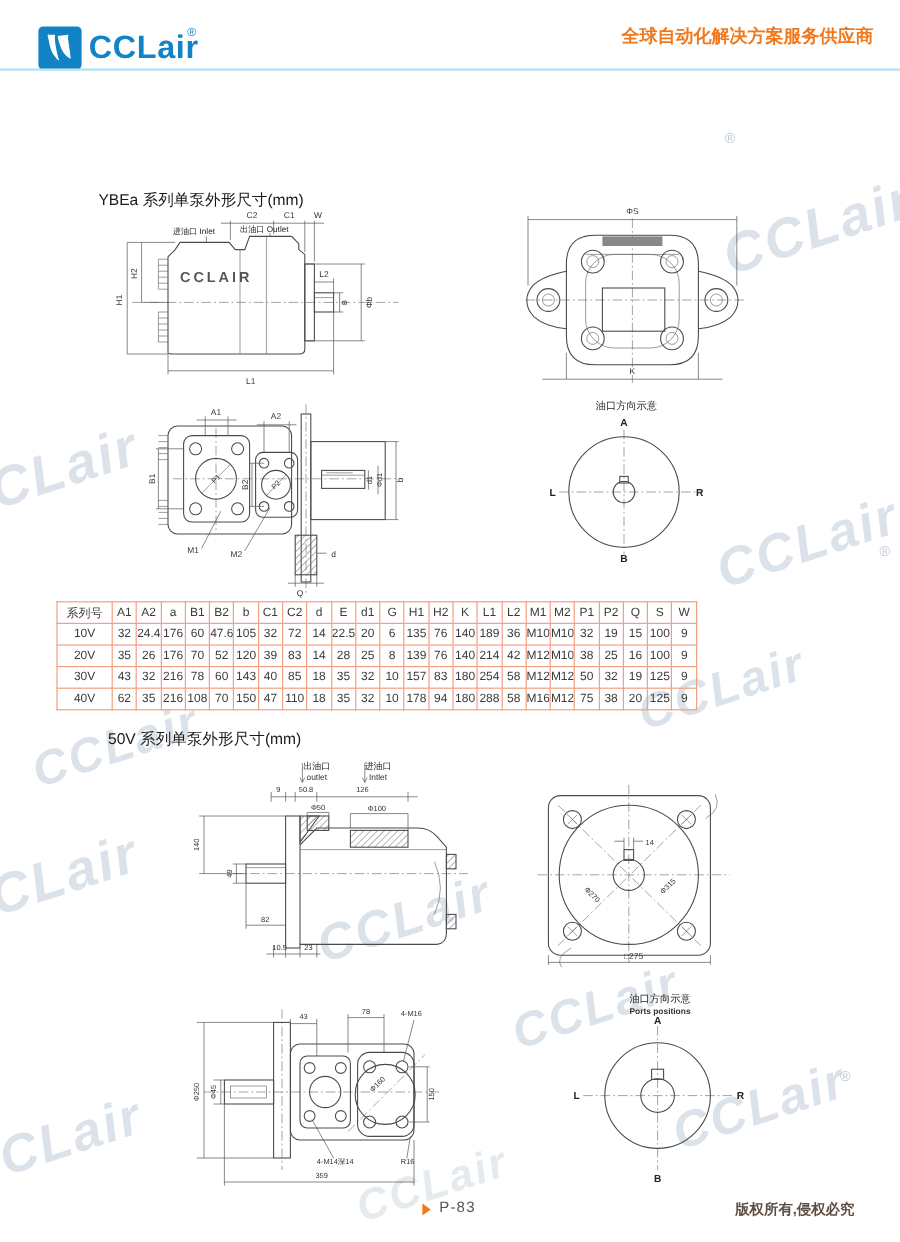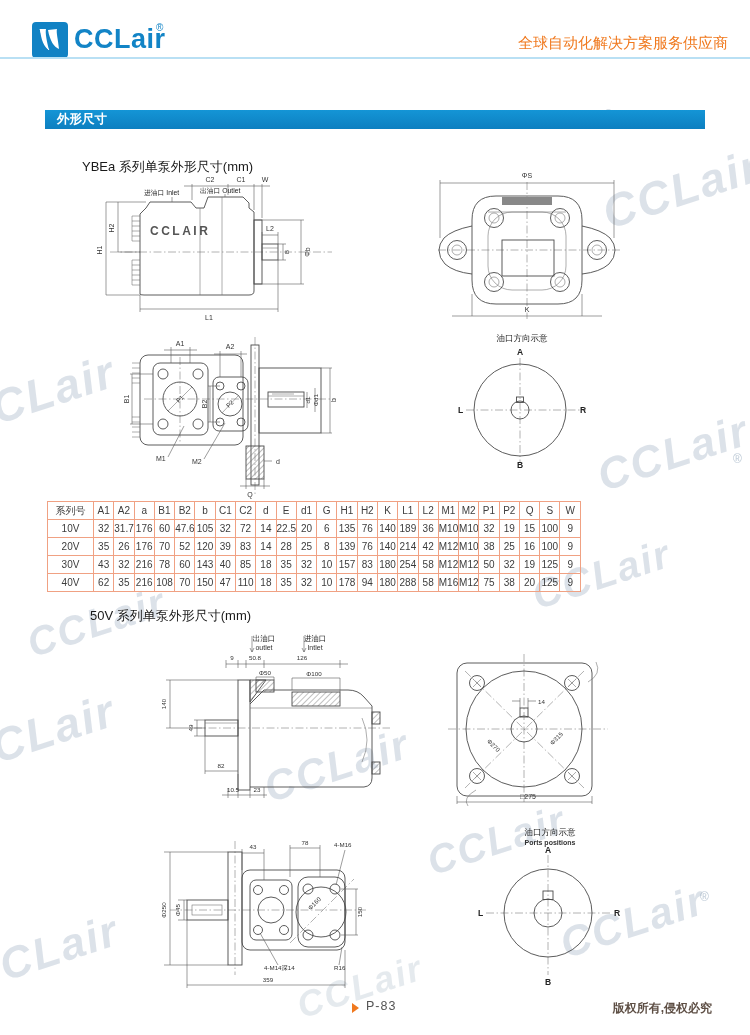--- a/index.html
+++ b/index.html
@@ -2,21 +2,21 @@
 <html><head>
 <meta charset="utf-8">
 <style>
   html,body{margin:0;padding:0;background:#fff;}
   .page{position:relative;width:750px;height:1035px;background:#ffffff;overflow:hidden;
         font-family:"Liberation Sans","DejaVu Sans",sans-serif;color:#222;}
   
   .logo-box{position:absolute;left:32px;top:22px;width:36px;height:36px;background:#1182c4;border-radius:4px;}
   .brand{position:absolute;left:74px;top:24px;font-size:27px;font-weight:bold;color:#1284c6;letter-spacing:0.5px;}
   .brand-reg{position:absolute;left:156px;top:22px;font-size:10px;color:#1284c6;}
-  .tagline{position:absolute;right:22px;top:34px;font-size:15px;font-weight:normal;color:#f0791e;}
+  .tagline{position:absolute;right:22px;top:21px;font-size:15px;font-weight:bold;color:#f0791e;}
   .hdr-line{position:absolute;left:0;top:57px;width:750px;height:2px;background:#b9e0f4;}
   
   .sec-bar{position:absolute;left:45px;top:110px;width:660px;height:19px;
            background:linear-gradient(180deg,#1495d6,#0d7fc0);color:#fff;font-size:12.5px;font-weight:bold;
            line-height:19px;padding-left:12px;box-sizing:border-box;}
   .sub-title{position:absolute;font-size:13px;color:#1a1a1a;}
   
   .tbl-wrap{position:absolute;left:47px;top:501px;}
   table.dim{border-collapse:collapse;table-layout:fixed;width:534px;font-size:10px;color:#3c3c3c;}
   table.dim th,table.dim td{border:1px solid #f0a183;text-align:center;height:17px;padding:0;font-weight:normal;
@@ -67,21 +67,20 @@
       <path d="M8,7 C9,18 12,25 17,28 C15,20 13,11 14,7 Z" fill="#fff"></path>
       <path d="M16,8 C18,19 22,25 27,27 C26,17 24,10 25,7 Z" fill="#fff"></path>
       <path d="M8,7 Q14,26 17,28" stroke="#fff" stroke-width="1" fill="none"></path>
     </svg>
   </div>
   <div class="brand">CCLair</div>
   <div class="brand-reg">®</div>
   <div class="tagline">全球自动化解决方案服务供应商</div>
   <div class="hdr-line"></div>
 
-  <div class="sec-bar">外形尺寸</div>
 
   <div class="sub-title" style="left:82px;top:146px;margin-top:12px;">YBEa 系列单泵外形尺寸(mm)</div>
   <div class="sub-title" style="left:90px;top:607px;">50V 系列单泵外形尺寸(mm)</div>
 
   <svg class="draw" style="left:88px;top:164px;" width="300" height="162" viewBox="0 0 300 162">
     <path class="cl" d="M22,88 H244"></path>
     <g class="ol">
       <path d="M52,130 V50 L58,44 L62,38 H103 L108,44 H116 L120,33 H155 L161,39 V44 L166,48 V127 Q166,131 161,131 H56 Q52,131 52,130 Z"></path>
       <path class="thin" d="M112,44 V131 M134,33 V131"></path>
       <path class="thin" d="M44,52 h8 M44,57 h8 M44,62 h8 M44,67 h8 M44,72 h8 M44,77 h8 M44,96 h8 M44,101 h8 M44,106 h8 M44,111 h8 M44,116 h8 M44,121 h8 M44,52 v25 M44,96 v25"></path>
@@ -246,21 +245,21 @@
             <th>P2</th>
             <th>Q</th>
             <th>S</th>
             <th>W</th>
           </tr>
         </thead>
       <tbody>
           <tr>
             <td>10V</td>
             <td>32</td>
-            <td>31.7</td>
+            <td>24.4</td>
             <td>176</td>
             <td>60</td>
             <td>47.6</td>
             <td>105</td>
             <td>32</td>
             <td>72</td>
             <td>14</td>
             <td>22.5</td>
             <td>20</td>
             <td>6</td>

